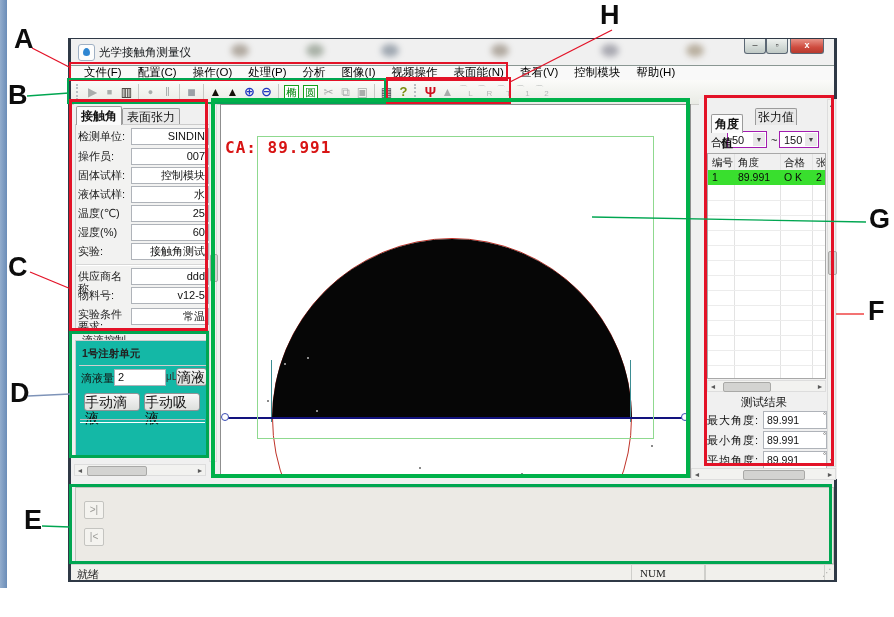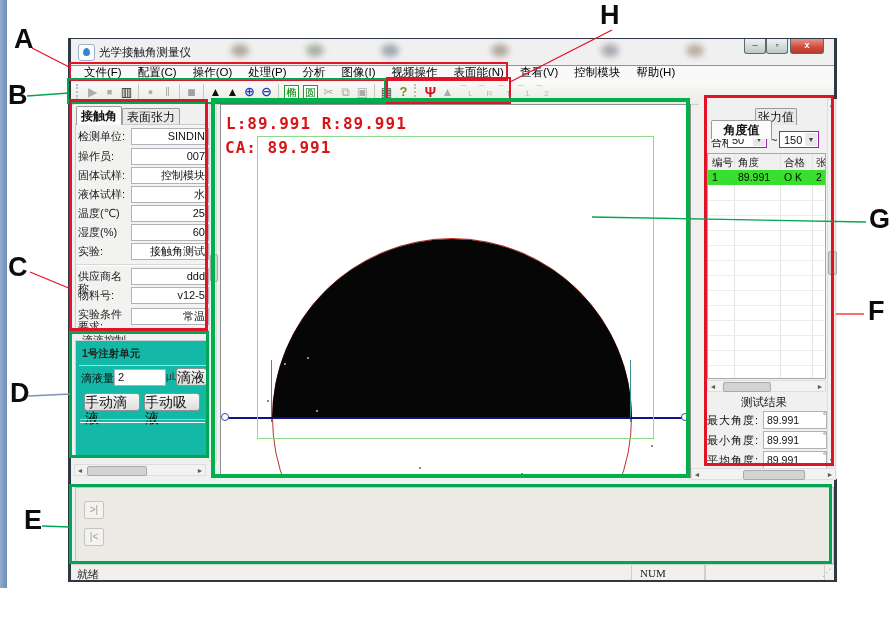--- a/index.html
+++ b/index.html
@@ -83,21 +83,21 @@
             font-weight:bold;font-size:16px;color:#d81414;letter-spacing:1px;}
   #roi{left:36px;top:31px;width:395px;height:301px;border:1px solid #8fd98f;}
   #fit-circle{left:51px;top:133px;width:358px;height:358px;border:1.5px solid #bf3228;border-radius:50%;}
   #dome{left:51px;top:134px;width:360px;height:180px;background:#060606;border-radius:180px 180px 0 0;}
   .tickline{position:absolute;width:1px;height:62px;top:255px;background:#3d8d93;}
   #baseline{left:3px;top:312px;width:461px;height:2px;background:#12127e;}
   .bhandle{position:absolute;top:308px;width:8px;height:8px;border:1px solid #3a4cb4;border-radius:50%;background:#fdfdff;box-sizing:border-box;}
   .speck{position:absolute;width:2px;height:2px;background:#8a8a8a;}
   
   #right-panel{left:628px;top:60px;width:138px;height:380px;background:#f0f0f0;}
-  #rp-tab1{left:12px;top:21px;width:61px;height:19px;line-height:19px;}
+  #rp-tab1{left:12px;top:15px;width:32px;height:19px;line-height:19px;}
   #rp-tab2{left:56px;top:9px;width:42px;height:17px;}
   #rp-filter-label{left:12px;top:36px;}
   .combo{position:absolute;height:17px;background:#fff;border:1px solid #a21caf;box-sizing:border-box;}
   .combo .cval{position:absolute;left:4px;top:2px;font-size:11px;}
   .combo .carrow{position:absolute;right:1px;top:1px;width:12px;height:13px;background:#e8e8e8;
                  font-size:7px;text-align:center;line-height:13px;color:#444;}
   #combo-min{left:28px;top:32px;width:40px;}
   #rp-tilde{left:72px;top:35px;}
   #combo-max{left:80px;top:32px;width:40px;}
   #rtable{left:8px;top:54px;width:119px;height:226px;background:#fff;border:1px solid #a8a8a8;
@@ -288,21 +288,20 @@
       <span class="speck" style="left:198px;top:362px;"></span>
       <span class="speck" style="left:300px;top:368px;"></span>
       <span class="speck" style="left:430px;top:340px;"></span>
 
       <div class="tickline" style="left:50px;"></div>
       <div class="tickline" style="left:409px;"></div>
       <div class="abs" id="baseline"></div>
       <div class="bhandle" style="left:0px;"></div>
       <div class="bhandle" style="left:460px;"></div>
       <div class="abs" id="roi"></div>
-      <div class="abs" id="ca-line1">L:89.991  R:89.991</div>
       <div class="abs" id="ca-line2">CA: 89.991</div>
     </div>
 
     <div class="abs" id="right-panel">
       <div class="tab active" id="rp-tab1">角度值</div>
       <div class="tab" id="rp-tab2">张力值</div>
       <span class="abs" id="rp-filter-label">合格</span>
       <div class="combo" id="combo-min">
         <span class="cval">50</span>
         <span class="carrow">▼</span>

